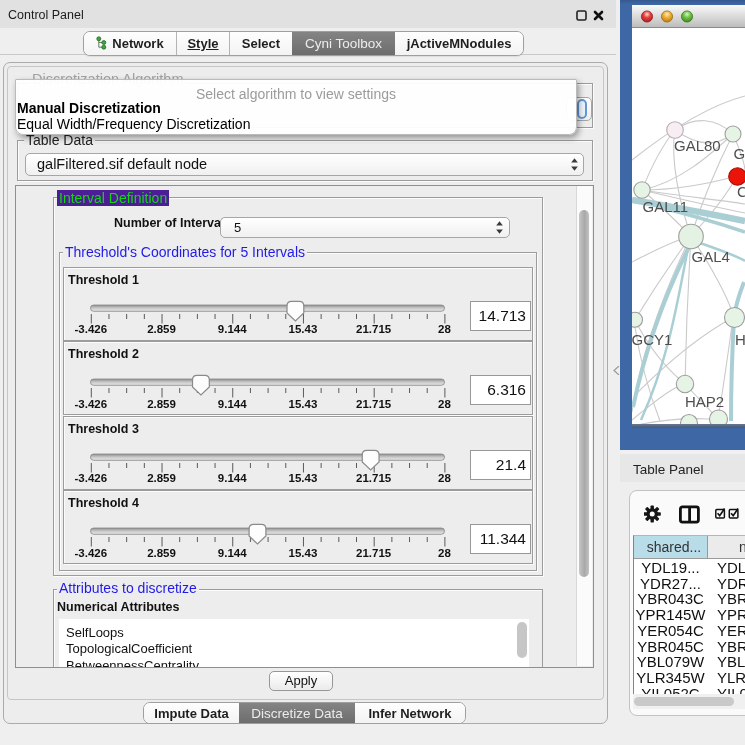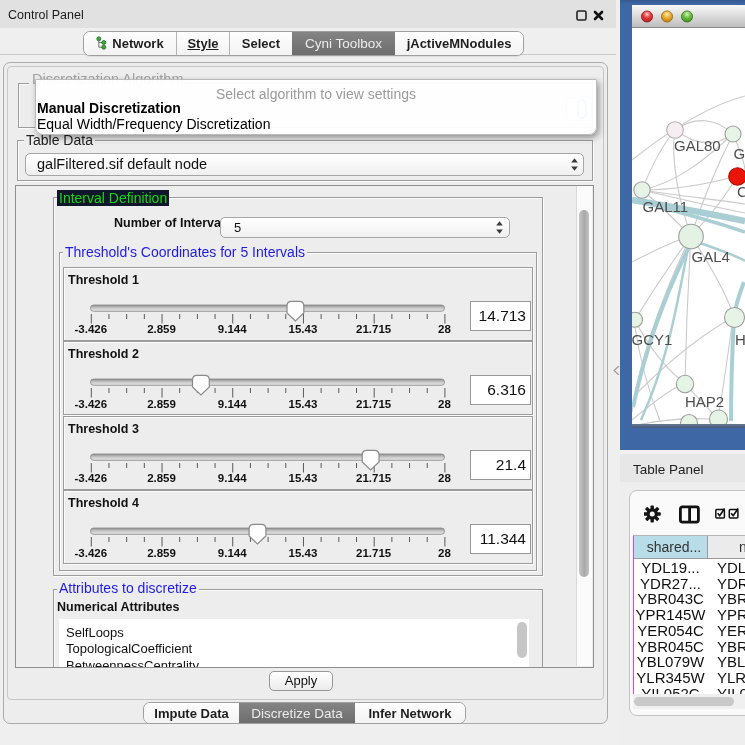--- a/index.html
+++ b/index.html
@@ -55,21 +55,21 @@
         <path d="M3.5 12.8 L6.8 8.6 L0.2 8.6 Z" fill="#3a3a3a"></path>
     </svg>
   </div>
 
   <div class="abs" style="left:15px;top:185px;width:577px;height:481px;border:1px solid #8f8f8f;background:#ededed;"></div>
 
   <div class="abs" style="left:576px;top:186px;width:15px;height:480px;background:#fbfbfb;border-left:1px solid #d8d8d8;"></div>
   <div class="abs" style="left:579px;top:210px;width:10px;height:367px;border-radius:5px;background:linear-gradient(90deg,#c6c6c6,#a9a9a9 55%,#c2c2c2);"></div>
 
   <div class="abs etched" style="left:53px;top:197px;width:488px;height:377px;"></div>
-  <div class="abs" style="left:57px;top:189.5px;font-size:14px;color:#14d614;background:#0f172a;padding:0 2px;">Interval Definition</div>
+  <div class="abs" style="left:57px;top:189.5px;font-size:14px;color:#14d614;background:#4c1d95;padding:0 2px;">Interval Definition</div>
 
   <div class="abs" style="left:92px;top:216px;font-size:12.5px;font-weight:bold;color:#111;padding-left:22px;">Number of Intervals</div>
   <div class="abs" style="left:220px;top:216.5px;width:288px;height:19px;border:1px solid #a6a6a6;border-radius:5px;background:linear-gradient(#ffffff,#f0f0f0);">
     <div style="position:absolute;left:13px;top:2px;font-size:13px;color:#111;">5</div>
     <svg style="position:absolute;right:6px;top:3px;" width="7" height="13" viewBox="0 0 7 13">
       <path d="M3.5 0.2 L6.8 4.4 L0.2 4.4 Z" fill="#3a3a3a"></path>
         <path d="M3.5 12.8 L6.8 8.6 L0.2 8.6 Z" fill="#3a3a3a"></path>
     </svg>
   </div>
 
@@ -258,21 +258,21 @@
   <div class="abs" style="left:143px;top:702px;height:20px;border:1px solid #9f9f9f;border-radius:7px;overflow:hidden;display:flex;background:#fcfcfc;">
     <div style="width:95px;display:flex;align-items:center;justify-content:center;font-size:13px;font-weight:bold;color:#1e1e1e;background:linear-gradient(#fefefe,#f3f3f3);">Impute Data</div>
     <div style="width:116px;display:flex;align-items:center;justify-content:center;font-size:13.5px;color:#ececec;background:linear-gradient(#848484,#6d6d6d);">Discretize Data</div>
     <div style="width:110px;display:flex;align-items:center;justify-content:center;font-size:13px;font-weight:bold;color:#1e1e1e;background:linear-gradient(#fefefe,#f3f3f3);">Infer Network</div>
   </div>
 
   <svg class="abs" style="left:613px;top:366px;" width="7" height="9" viewBox="0 0 7 9">
     <path d="M6 0 L1 4.5 L6 9" fill="none" stroke="#9a9a9a" stroke-width="1.2"></path>
   </svg>
 
-  <div class="abs" style="left:15px;top:79px;width:560px;height:54px;background:rgba(255,255,255,0.95);border:1px solid #bbbbbb;border-radius:1px 1px 8px 8px;box-shadow:2px 3px 6px rgba(0,0,0,0.38);margin-left:20px;">
+  <div class="abs" style="left:15px;top:79px;width:560px;height:54px;background:rgba(255,255,255,0.95);border:1px solid #bbbbbb;border-radius:1px 1px 8px 8px;box-shadow:2px 3px 6px rgba(0,0,0,0.38);">
     <div style="position:absolute;left:0;top:6px;width:100%;text-align:center;font-size:14px;color:#9b9b9b;">Select algorithm to view settings</div>
     <div style="position:absolute;left:1px;top:20px;font-size:14px;font-weight:bold;color:#000;">Manual Discretization</div>
     <div style="position:absolute;left:1px;top:36px;font-size:14px;color:#000;">Equal Width/Frequency Discretization</div>
   </div>
 
   <div class="abs" style="left:620px;top:0;width:125px;height:450px;background:linear-gradient(#35588f,#3d67a5 4px,#3d67a5);"></div>
 
   <div class="abs" style="left:632px;top:5px;width:113px;height:423px;background:#ffffff;"></div>
   <div class="abs" style="left:632px;top:5px;width:113px;height:22px;background:linear-gradient(#fafafa,#bdbdbd);border-bottom:1px solid #8a8a8a;"></div>
 

